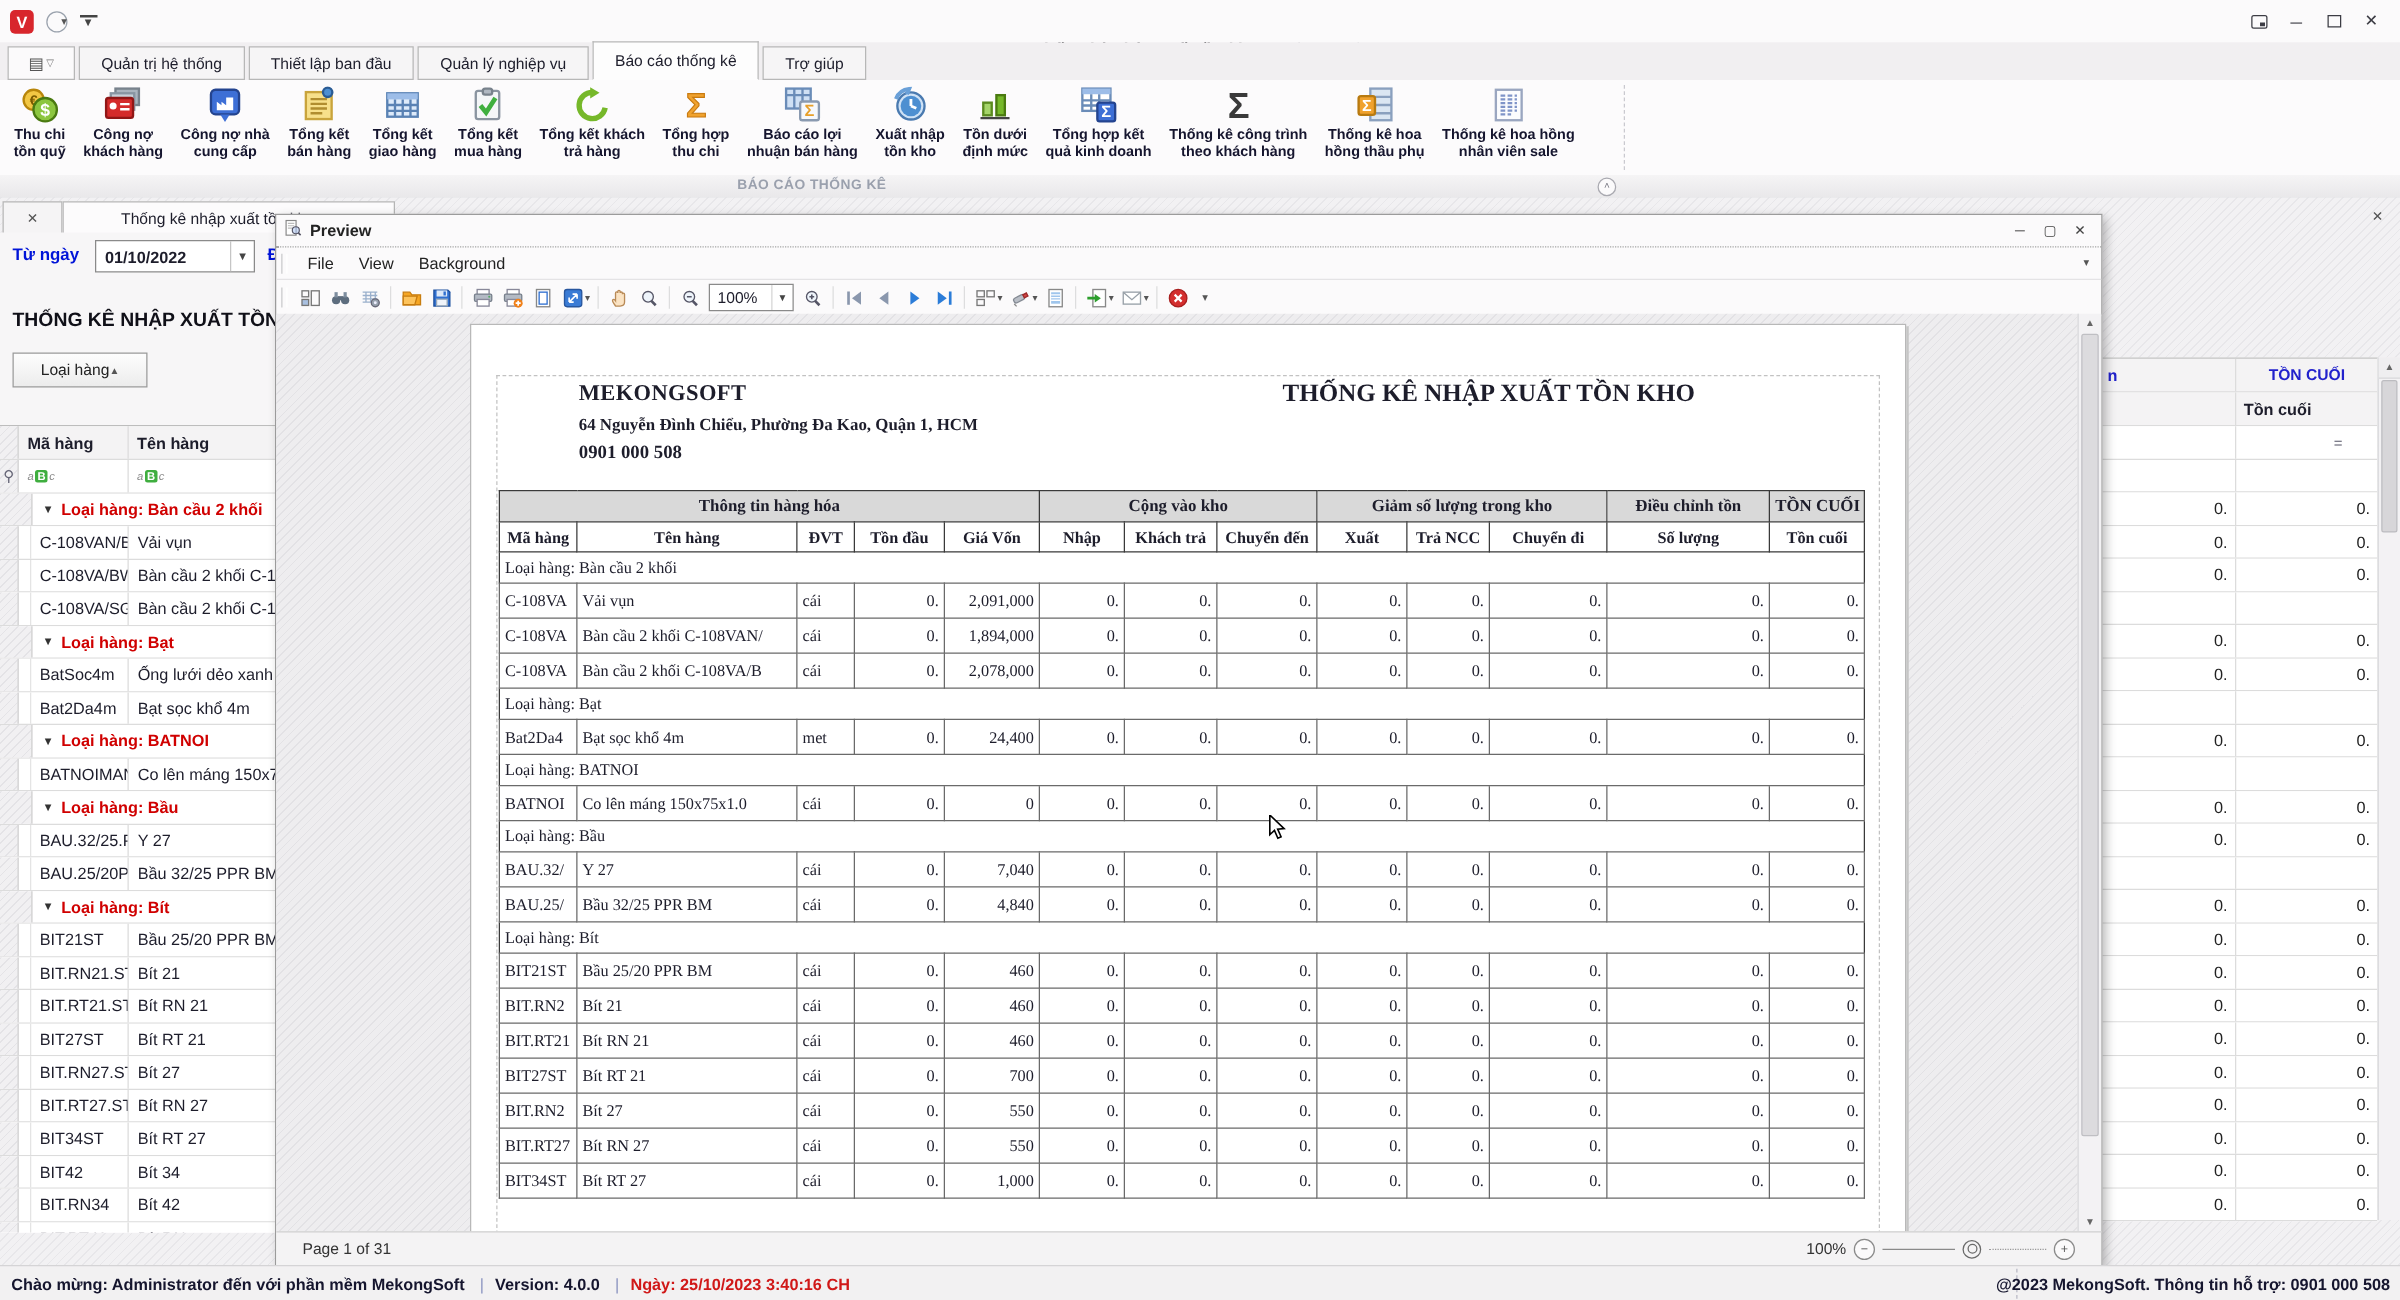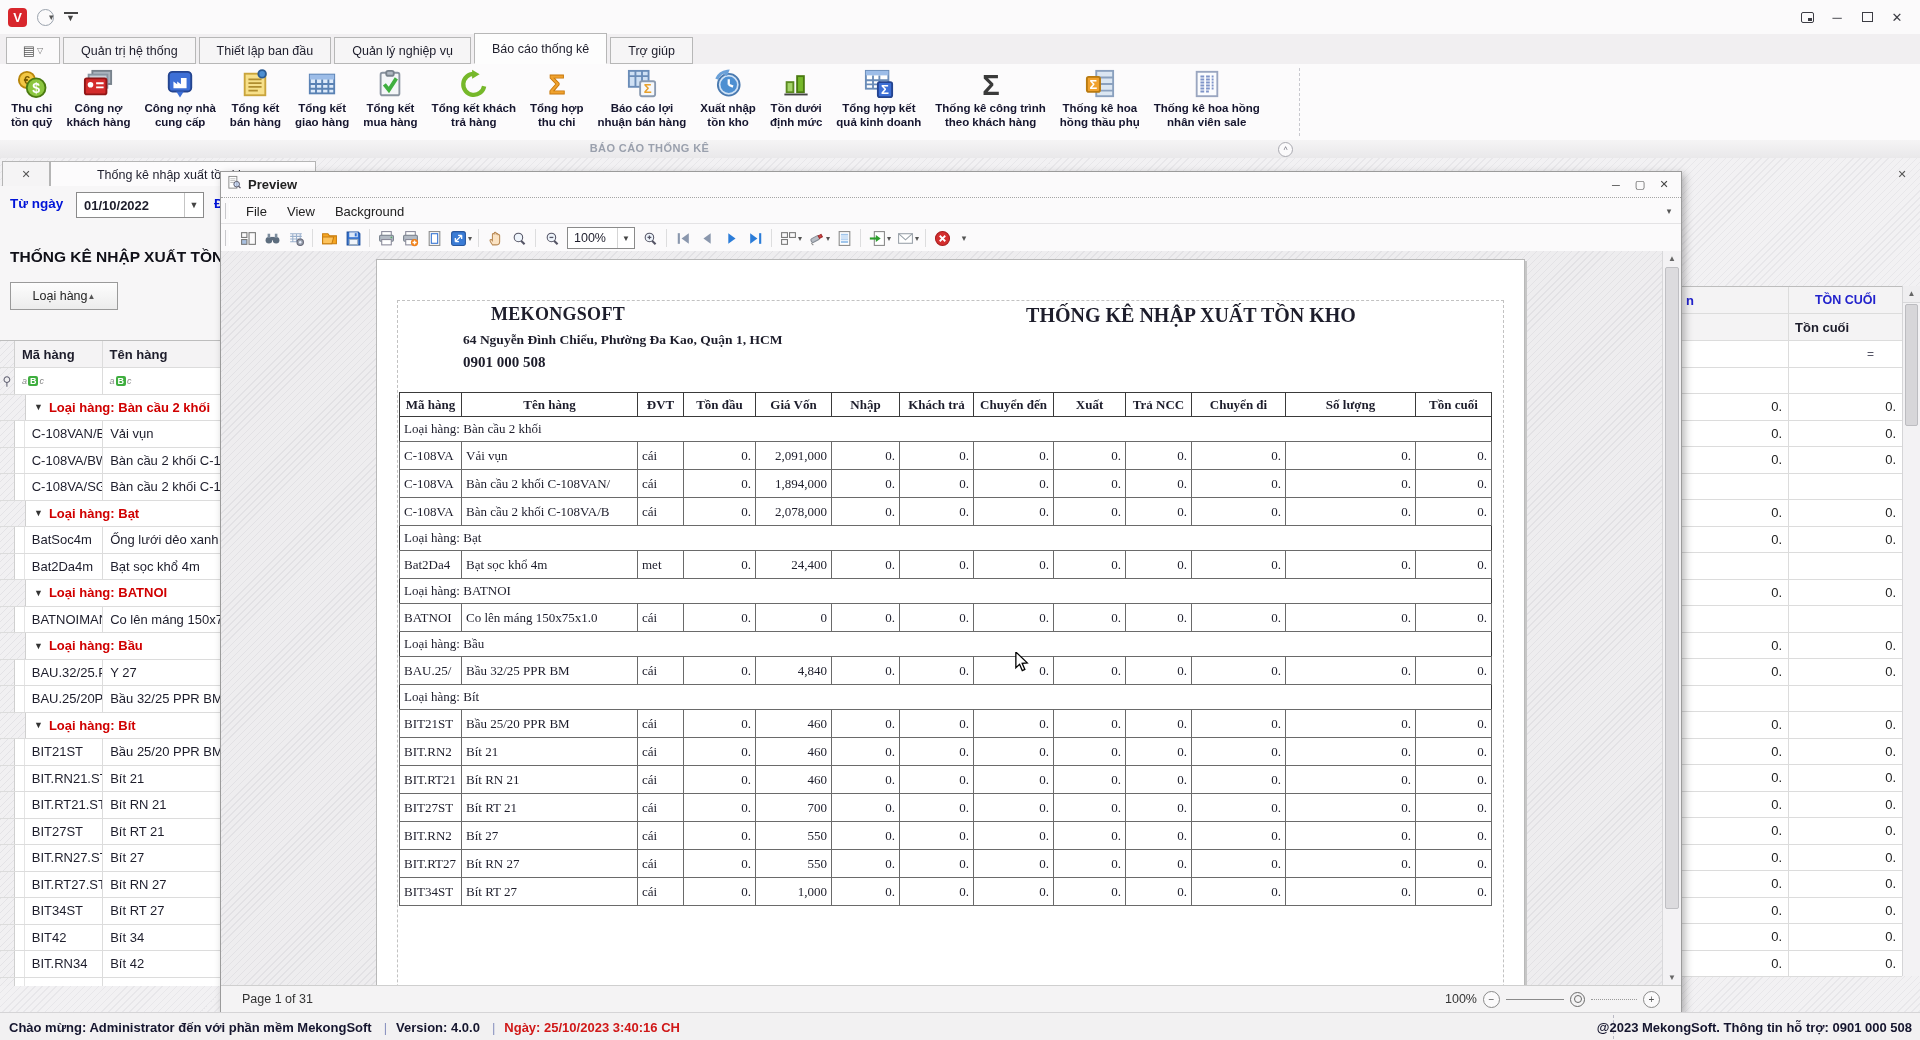--- a/index.html
+++ b/index.html
@@ -102,21 +102,21 @@
   .zoom-combo .val{flex:1;font-size:12.5px;padding-left:6px;}
   .zoom-combo .dd{width:16px;height:100%;display:flex;align-items:center;justify-content:center;font-size:8px;color:#444;border-left:1px solid #d5d5d5;}
   .pv-doc{position:absolute;left:0;top:79px;right:18px;bottom:26px;background-color:#eeedef;background-image:repeating-linear-gradient(135deg,rgba(110,110,125,.09) 0 1px,transparent 1px 5px);overflow:hidden;}
   .pv-vscroll{position:absolute;right:0;top:79px;width:18px;bottom:26px;background:#f3f2f4;border-left:1px solid #d8d8da;}
   .pv-vscroll .arr{height:16px;text-align:center;font-size:8px;color:#666;line-height:16px;}
   .pv-vscroll .thumb{margin:0 2px;height:640px;background:#dcdbde;border:1px solid #bfbfc3;border-radius:2px;}
   .page{position:absolute;left:155px;top:8px;width:1147px;height:1200px;background:#fff;border:1px solid #b8b8b8;box-shadow:2px 2px 0 #c6c6c6;}
   .page-margin{position:absolute;left:20px;top:40px;right:20px;height:1100px;border:1px dashed #c2c2c2;}
   .doc-serif{font-family:"Liberation Serif","DejaVu Serif",serif;}
   .company{position:absolute;left:86px;top:44px;}
-  .company .nm{font-size:18px;font-weight:bold;letter-spacing:.3px;margin-left:28px;}
+  .company .nm{font-size:18px;font-weight:bold;letter-spacing:.3px;}
   .company .ad{font-size:13.5px;font-weight:bold;margin-top:7px;}
   .company .ph{font-size:15px;font-weight:bold;margin-top:6px;}
   .doc-titleblock{position:absolute;left:534px;top:44px;width:560px;text-align:center;}
   .doc-titleblock .t{font-size:20px;font-weight:bold;}
   .doc-titleblock .st{font-size:13.5px;font-style:italic;margin-top:9px;}
   .doc-table{position:absolute;left:22px;top:132px;width:1092px;border-collapse:collapse;font-size:13px;font-family:"Liberation Serif","DejaVu Serif",serif;table-layout:fixed;}
   .doc-table th,.doc-table td{border:1px solid #6a6a6a;overflow:hidden;white-space:nowrap;padding:0 4px;}
   .doc-table thead th{border-color:#3a3a3a;}
   .doc-table .band th{background:#d9d9d9;height:24px;font-size:13.5px;font-weight:bold;}
   .doc-table .cols th{height:23px;font-weight:bold;background:#fff;}
@@ -841,20 +841,27 @@
             <col style="width:68px">
             <col style="width:74px">
             <col style="width:80px">
             <col style="width:72px">
             <col style="width:66px">
             <col style="width:94px">
             <col style="width:130px">
             <col style="width:76px">
           </colgroup>
           <thead>
+            <tr class="band">
+              <th colspan="5">Thông tin hàng hóa</th>
+              <th colspan="3">Cộng vào kho</th>
+              <th colspan="3">Giảm số lượng trong kho</th>
+              <th colspan="1">Điều chỉnh tồn</th>
+              <th colspan="1">TỒN CUỐI</th>
+            </tr>
             <tr class="cols">
               <th>Mã hàng</th>
               <th>Tên hàng</th>
               <th>ĐVT</th>
               <th>Tồn đầu</th>
               <th>Giá Vốn</th>
               <th>Nhập</th>
               <th>Khách trả</th>
               <th>Chuyển đến</th>
               <th>Xuất</th>
@@ -944,20 +951,35 @@
               <td class="num">0.</td>
               <td class="num">0.</td>
               <td class="num">0.</td>
               <td class="num">0.</td>
               <td class="num">0.</td>
               <td class="num">0.</td>
               <td class="num">0.</td>
             </tr>
             <tr class="grp">
               <td colspan="13">Loại hàng: Bầu</td>
+            </tr>
+            <tr class="dr">
+              <td class="txt">BAU.32/</td>
+              <td class="txt">Y 27</td>
+              <td class="txt">cái</td>
+              <td class="num">0.</td>
+              <td class="num">7,040</td>
+              <td class="num">0.</td>
+              <td class="num">0.</td>
+              <td class="num">0.</td>
+              <td class="num">0.</td>
+              <td class="num">0.</td>
+              <td class="num">0.</td>
+              <td class="num">0.</td>
+              <td class="num">0.</td>
             </tr>
             <tr class="dr">
               <td class="txt">BAU.25/</td>
               <td class="txt">Bầu 32/25 PPR BM</td>
               <td class="txt">cái</td>
               <td class="num">0.</td>
               <td class="num">4,840</td>
               <td class="num">0.</td>
               <td class="num">0.</td>
               <td class="num">0.</td>

